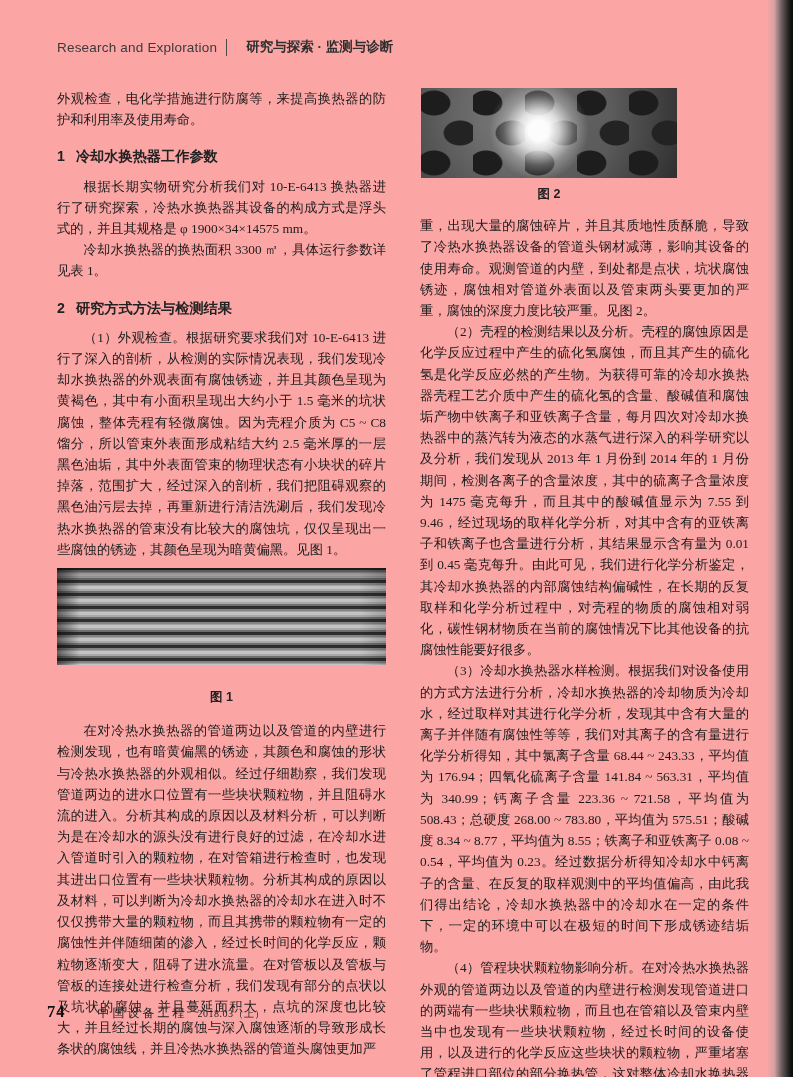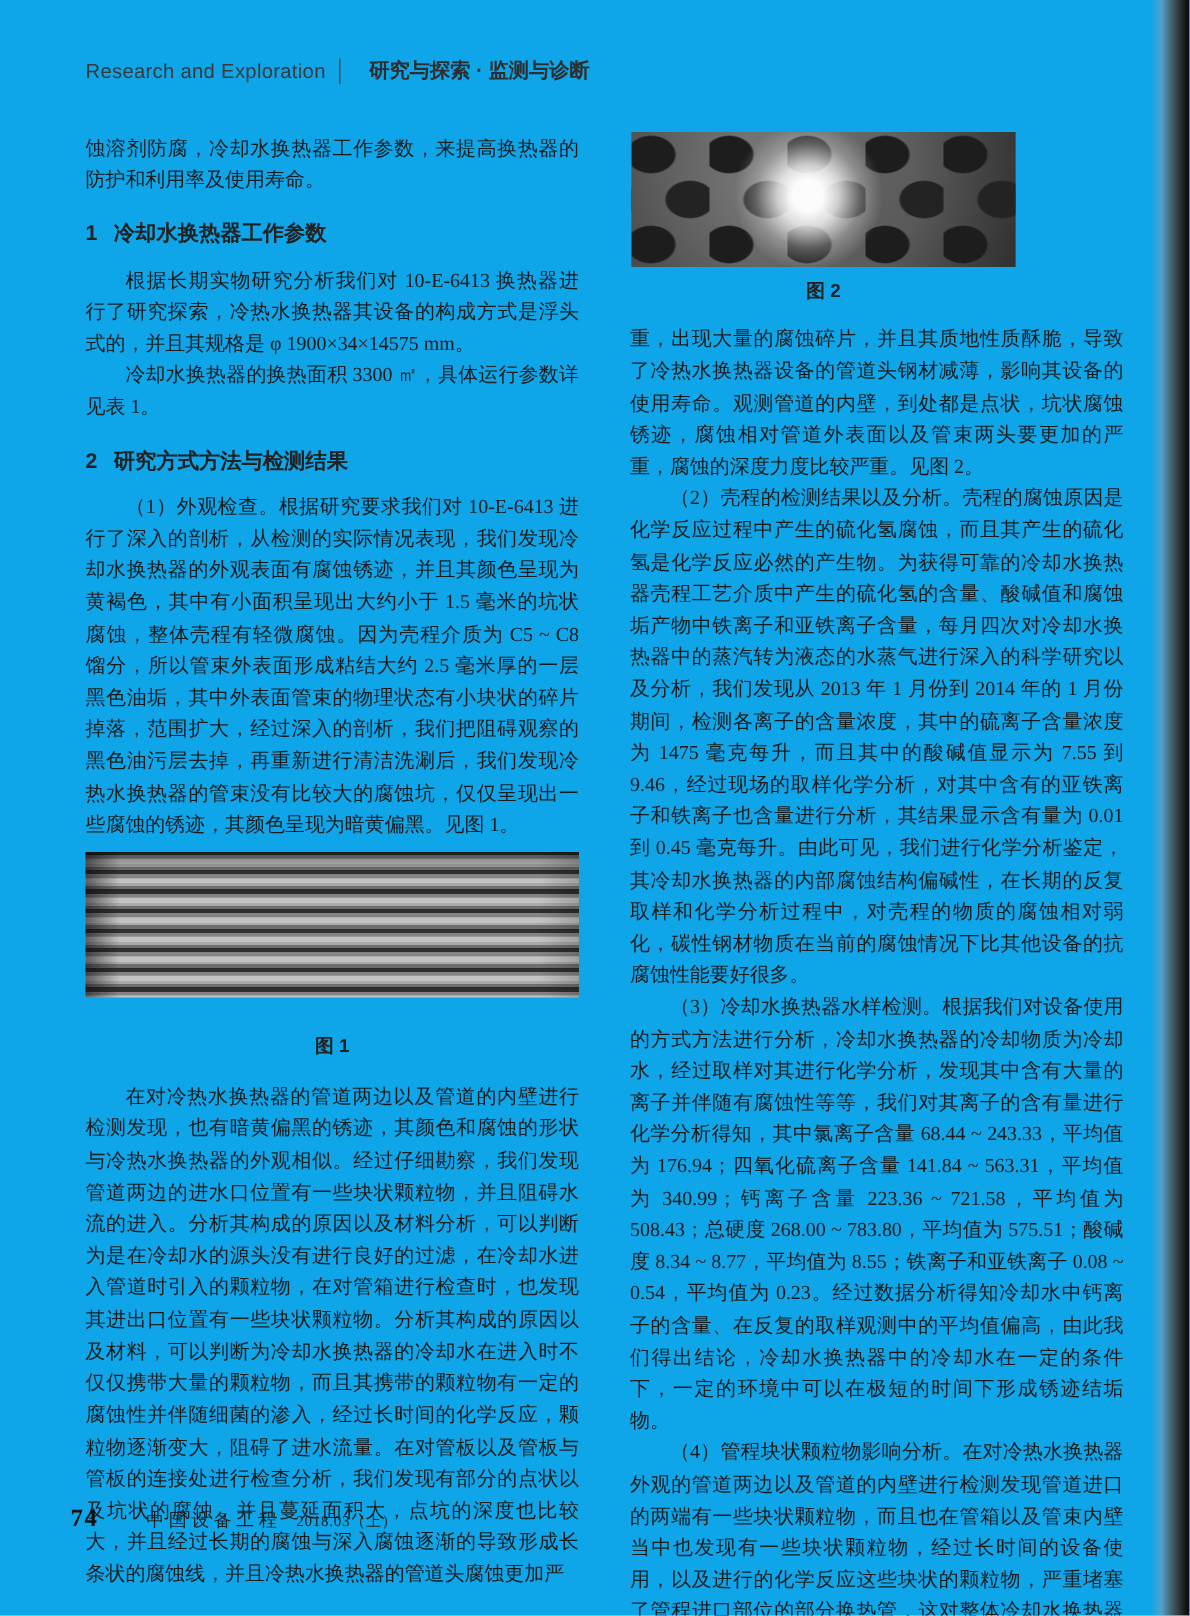--- a/index.html
+++ b/index.html
@@ -1,20 +1,20 @@
 <!DOCTYPE html>
 <html><head>
 <meta charset="utf-8">
 <style>
   html,body{margin:0;padding:0;}
   body{
     width:793px;height:1077px;background:#ffffff;overflow:hidden;position:relative;
     font-family:"Liberation Serif","DejaVu Serif",serif;color:#1d1d1d;
   }
-  .page{position:absolute;inset:0;background:#0ea5e9;}
+  .page{position:absolute;inset:0;background:#fca5a5;}
 
   
   .header{
     position:absolute;left:57px;top:38px;width:600px;
     font-family:"Liberation Sans","DejaVu Sans",sans-serif;
     font-size:13.5px;color:#3a3a3a;display:flex;align-items:center;
   }
   .header .en{letter-spacing:.2px;}
   .header .sep{display:inline-block;width:1px;height:17px;background:#4a4a4a;margin:0 9px;}
   .header .zh{font-weight:bold;color:#2e2e2e;margin-left:10px;}
@@ -91,21 +91,21 @@
 
 <div class="page">
 
   <div class="header">
     <span class="en">Research and Exploration</span>
     <span class="sep"></span>
     <span class="zh">研究与探索 · 监测与诊断</span>
   </div>
 
   <div class="col col-left">
-    <p class="noindent">蚀溶剂防腐，冷却水换热器工作参数，来提高换热器的防护和利用率及使用寿命。</p>
+    <p class="noindent">外观检查，电化学措施进行防腐等，来提高换热器的防护和利用率及使用寿命。</p>
 
     <h2 class="sec">
       <span class="num">1</span><span>冷却水换热器工作参数</span>
     </h2>
 
     <p>根据长期实物研究分析我们对 10-E-6413 换热器进行了研究探索，冷热水换热器其设备的构成方式是浮头式的，并且其规格是 φ 1900×34×14575 mm。</p>
     <p>冷却水换热器的换热面积 3300 ㎡，具体运行参数详见表 1。</p>
 
     <h2 class="sec">
       <span class="num">2</span><span>研究方式方法与检测结果</span>

